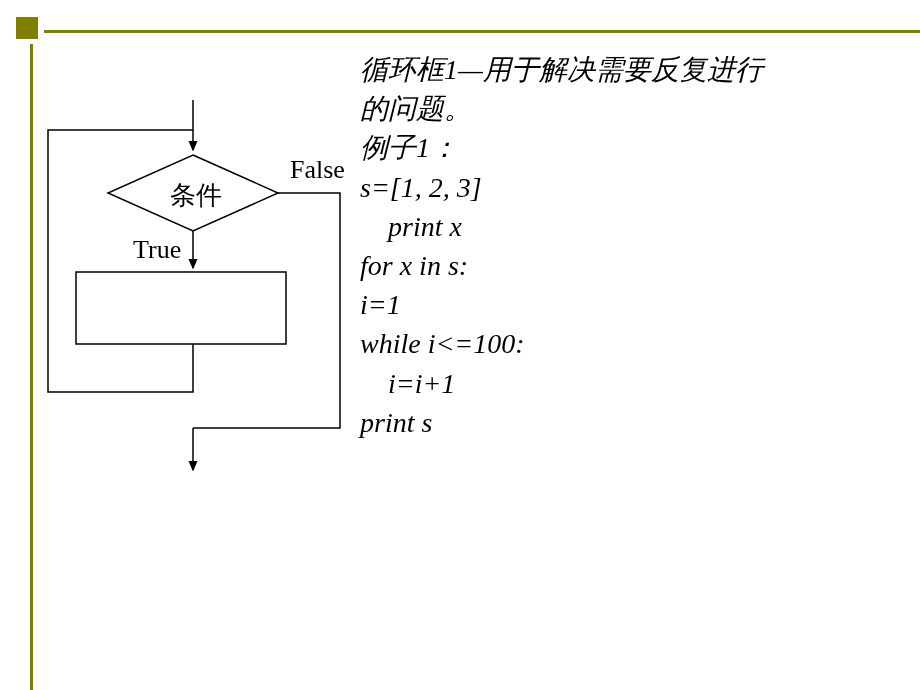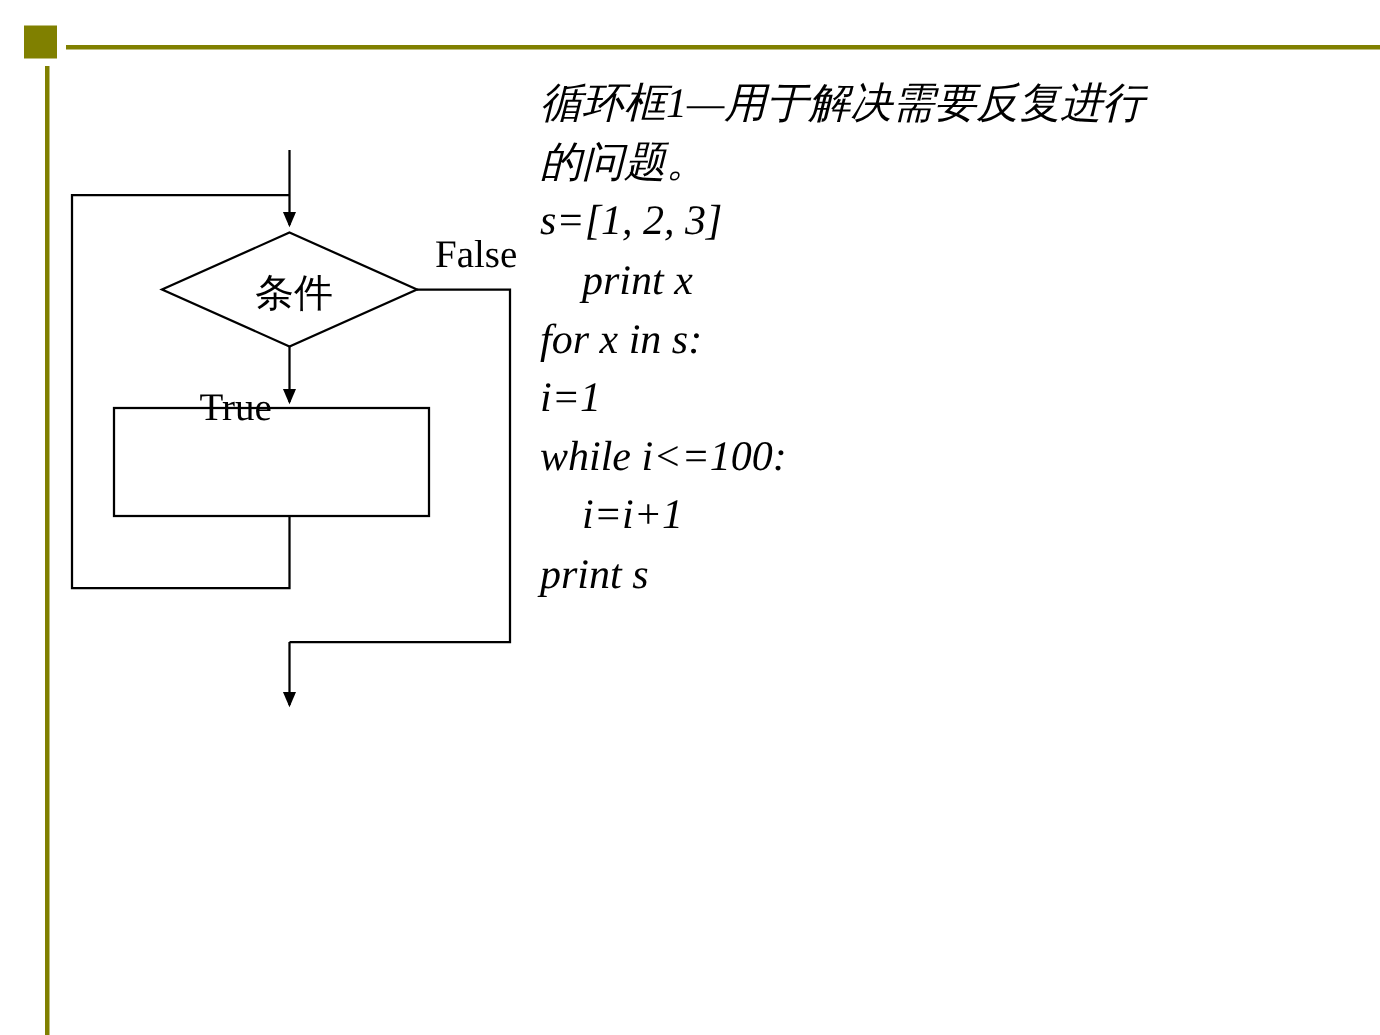--- a/index.html
+++ b/index.html
@@ -79,27 +79,28 @@
 
       <rect x="46" y="172" width="210" height="72" fill="none" stroke="#000" stroke-width="1.5"></rect>
 
       <polyline points="163,244 163,292 18,292 18,30 163,30" fill="none" stroke="#000" stroke-width="1.5"></polyline>
 
       <polyline points="248,93 310,93 310,328 163,328" fill="none" stroke="#000" stroke-width="1.5"></polyline>
 
       <line x1="163" y1="328" x2="163" y2="370" stroke="#000" stroke-width="1.5" marker-end="url(#arrowhead)"></line>
     </svg>
     <div class="label" style="left: 140px; top: 78px;">条件</div>
-    <div class="label" style="left: 103px; top: 135px; margin-top: 22px;">True</div>
+    <div class="label" style="left: 103px; top: 135px;">True</div>
     <div class="label" style="left: 260px; top: 55px;">False</div>
   </div>
 
   <div class="text-area">
     <div class="text-line">循环框1—用于解决需要反复进行</div>
     <div class="text-line">的问题。</div>
+    <div class="text-line">例子1：</div>
     <div class="text-line">s=[1, 2, 3]</div>
     <div class="text-line">    print x</div>
     <div class="text-line">for x in s:</div>
     <div class="text-line">i=1</div>
     <div class="text-line">while i&lt;=100:</div>
     <div class="text-line">    i=i+1</div>
     <div class="text-line">print s</div>
   </div>
 
 </div>

